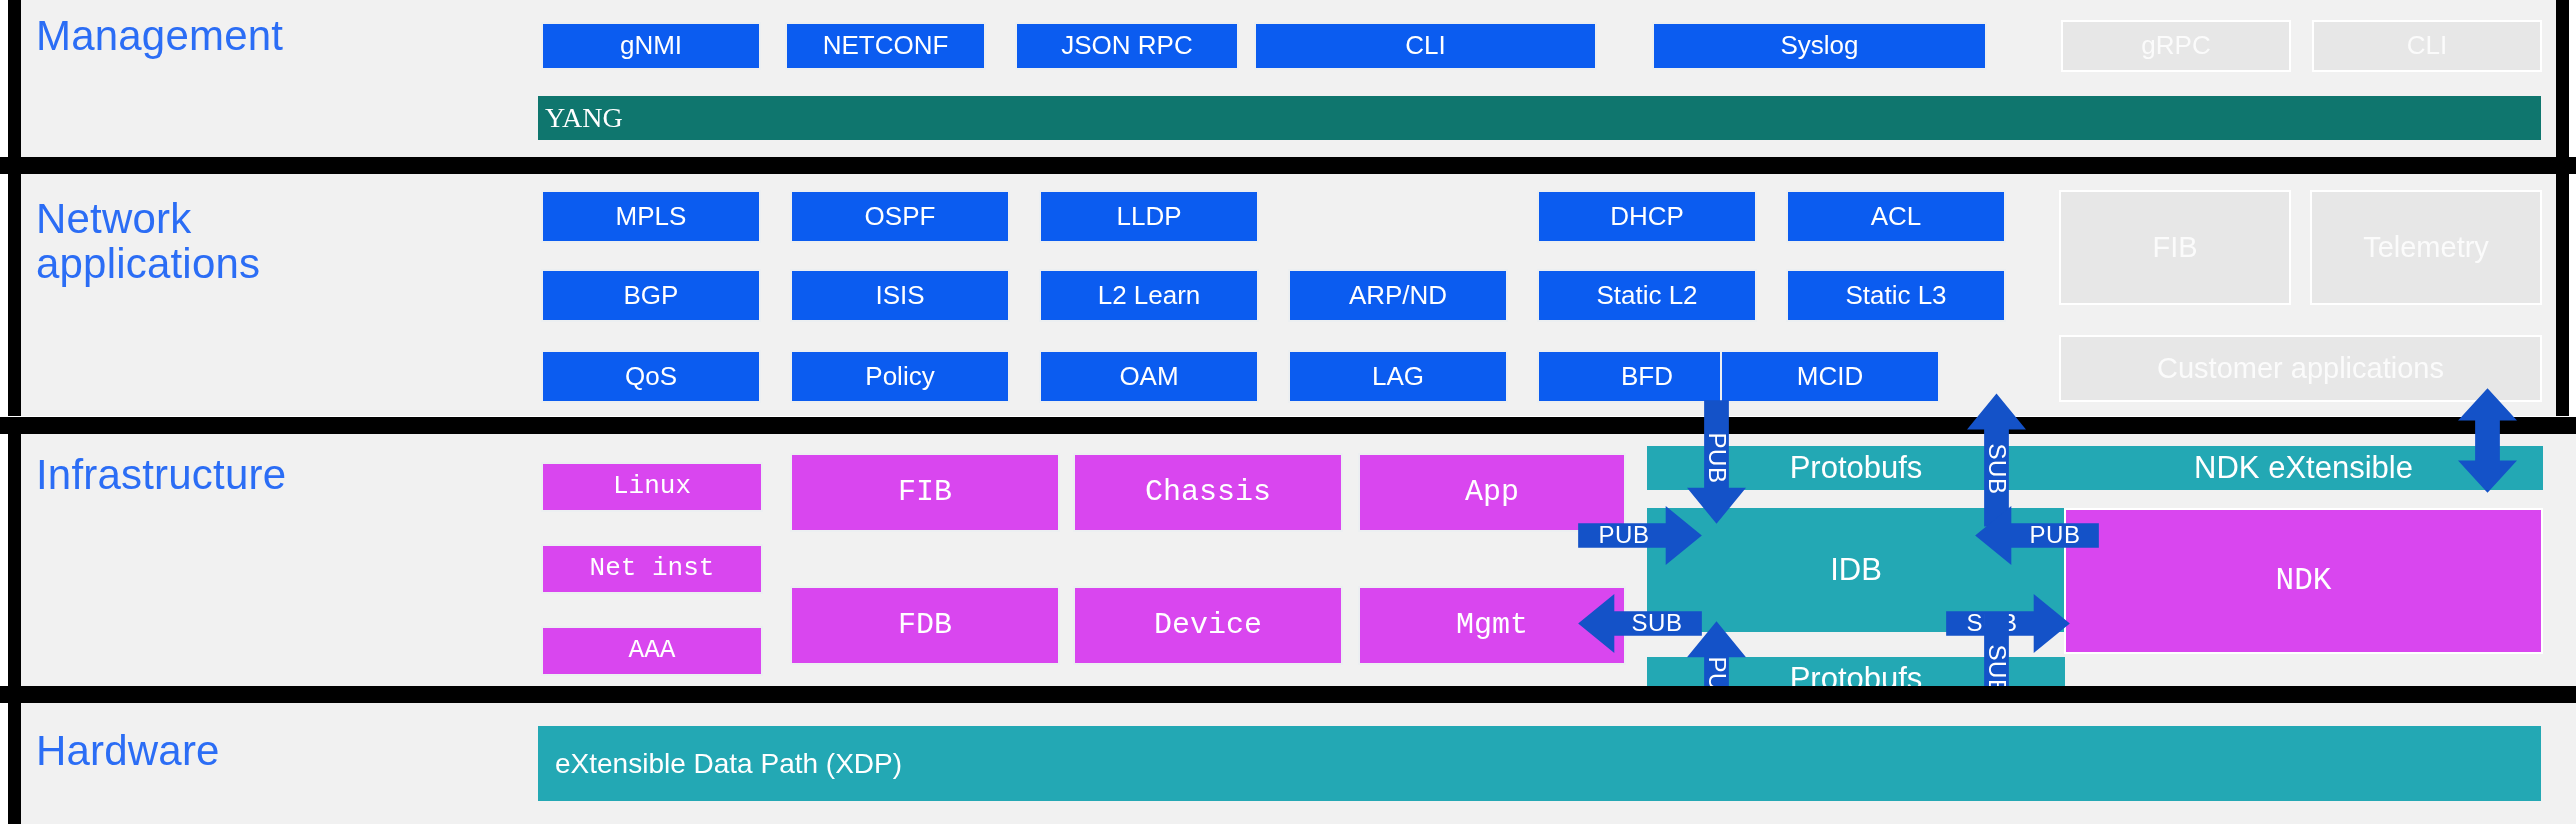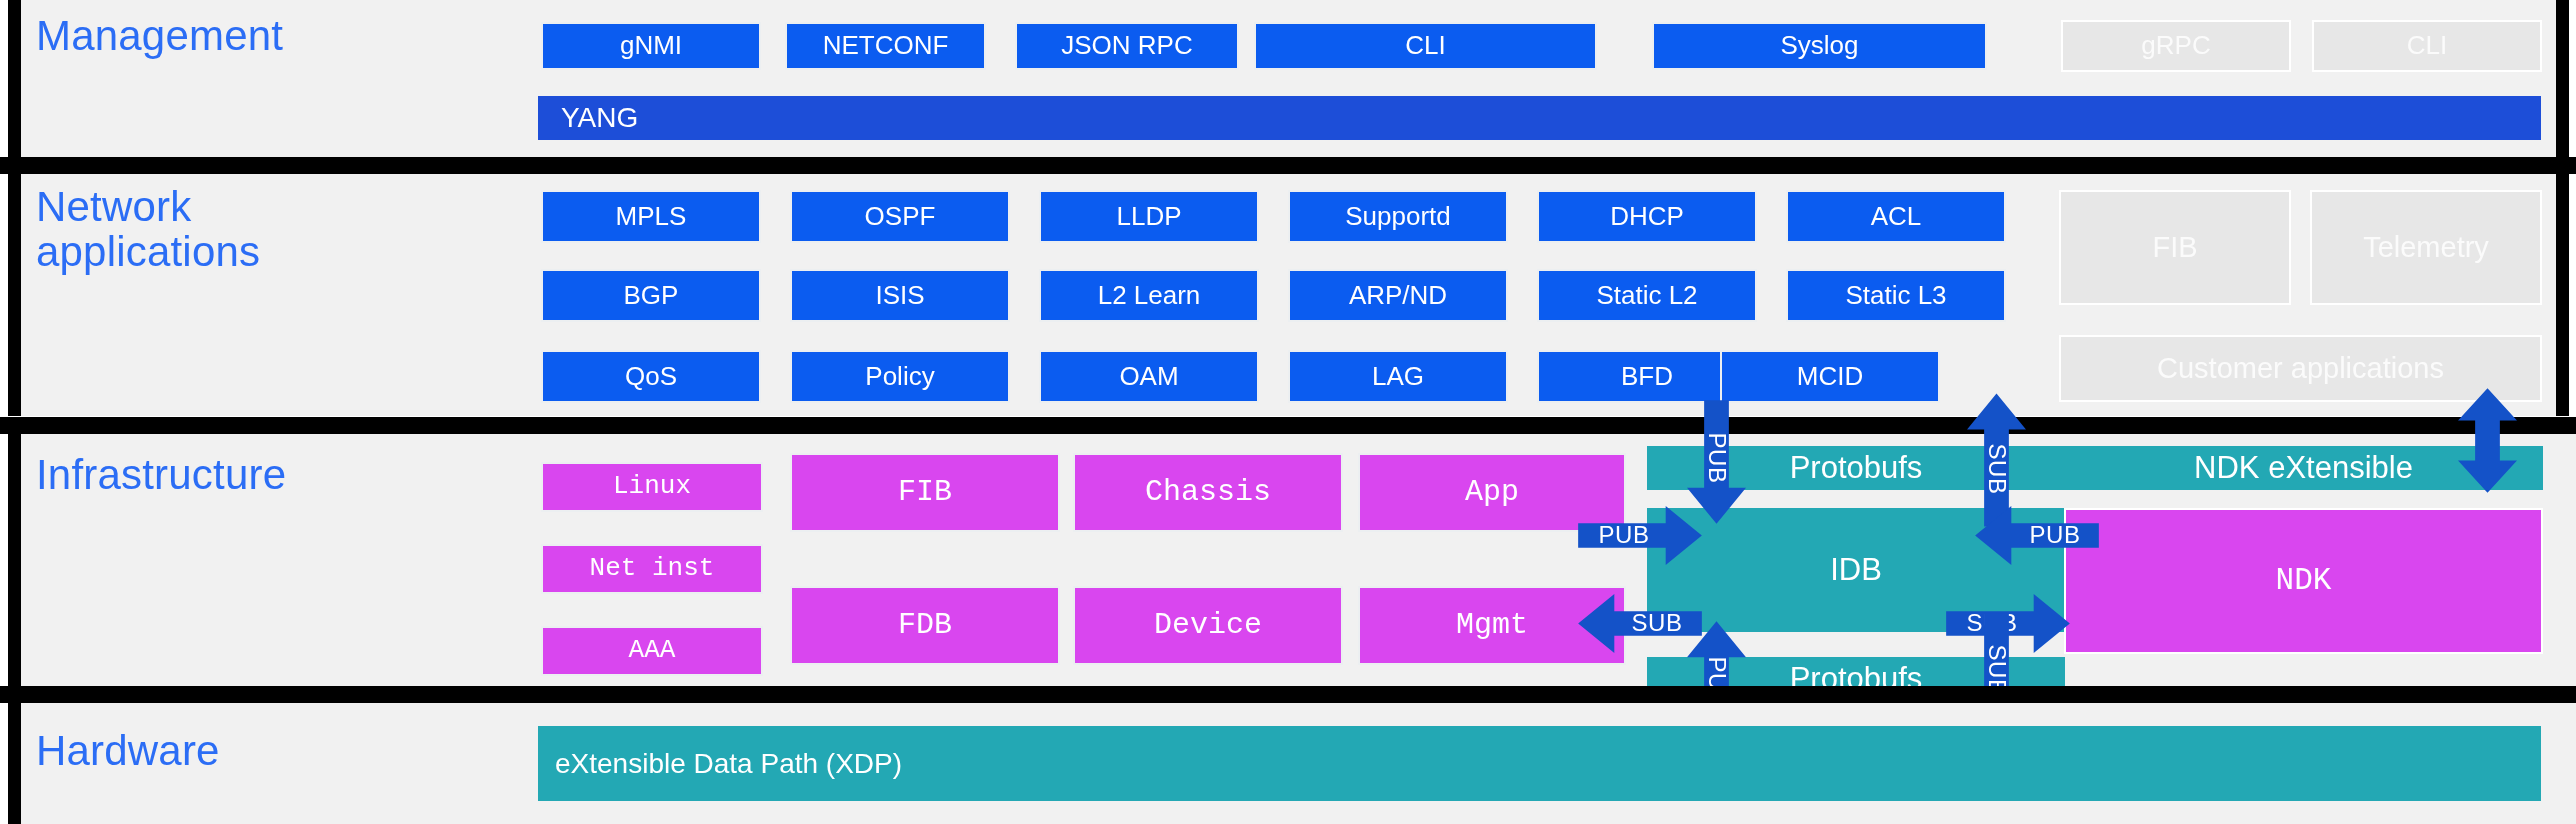--- a/index.html
+++ b/index.html
@@ -61,24 +61,25 @@
   .box-teal {
     background: #d946ef;
     border: 2.9px solid #eceff1;
     font-family: Liberation Mono, monospace;
   }
   .box-teal-plain {
     background: #23a8b4;
     border: none;
   }
   .box-magenta {
-    background: #1d4ed8;
+    background: #0f766e;
     border: none;
     justify-content: flex-start;
-    padding-left: 23px;
+    padding-left: 7px;
+    font-family: Liberation Serif, serif;
   }
   .align-left {
     justify-content: flex-start;
     padding-left: 17px;
     text-align: right;
   }
 
   
   .arrow {
     position: absolute;
@@ -112,27 +113,26 @@
 
   <div class="box box-grey" style="left:2061px; top:20px; width:230px; height:52px; font-size:26px;">gRPC</div>
   <div class="box box-grey" style="left:2312px; top:20px; width:230px; height:52px; font-size:26px;">CLI</div>
 
   <div class="box box-magenta" style="left:538px; top:96px; width:2003px; height:44px; font-size:28px;">YANG</div>
 
   <div class="black-bar" style="left:0px; top:157px; width:2576px; height:17px;"></div>
 
   <div class="layer" style="left:7.7px; top:174px; width:2561px; height:242px; border-left:13.4px solid #000; border-right:13.4px solid #000;">
   </div>
-  <div class="layer-title" style="left:36px; top:184px; font-size:42px;">Network
+  <div class="layer-title" style="left:36px; top:196px; font-size:42px;">Network
 applications</div>
 
   <div class="box box-blue" style="left:541px; top:190px; width:220px; height:53px; font-size:26px;">MPLS</div>
   <div class="box box-blue" style="left:790px; top:190px; width:220px; height:53px; font-size:26px;">OSPF</div>
   <div class="box box-blue" style="left:1039px; top:190px; width:220px; height:53px; font-size:26px;">LLDP</div>
-  <div class="box box-blue" style="left:1288px; top:190px; width:220px; height:53px; font-size:26px;">Supportd</div>
   <div class="box box-blue" style="left:1537px; top:190px; width:220px; height:53px; font-size:26px;">DHCP</div>
   <div class="box box-blue" style="left:1786px; top:190px; width:220px; height:53px; font-size:26px;">ACL</div>
 
   <div class="box box-blue" style="left:541px; top:269px; width:220px; height:53px; font-size:26px;">BGP</div>
   <div class="box box-blue" style="left:790px; top:269px; width:220px; height:53px; font-size:26px;">ISIS</div>
   <div class="box box-blue" style="left:1039px; top:269px; width:220px; height:53px; font-size:26px;">L2 Learn</div>
   <div class="box box-blue" style="left:1288px; top:269px; width:220px; height:53px; font-size:26px;">ARP/ND</div>
   <div class="box box-blue" style="left:1537px; top:269px; width:220px; height:53px; font-size:26px;">Static L2</div>
   <div class="box box-blue" style="left:1786px; top:269px; width:220px; height:53px; font-size:26px;">Static L3</div>
 

